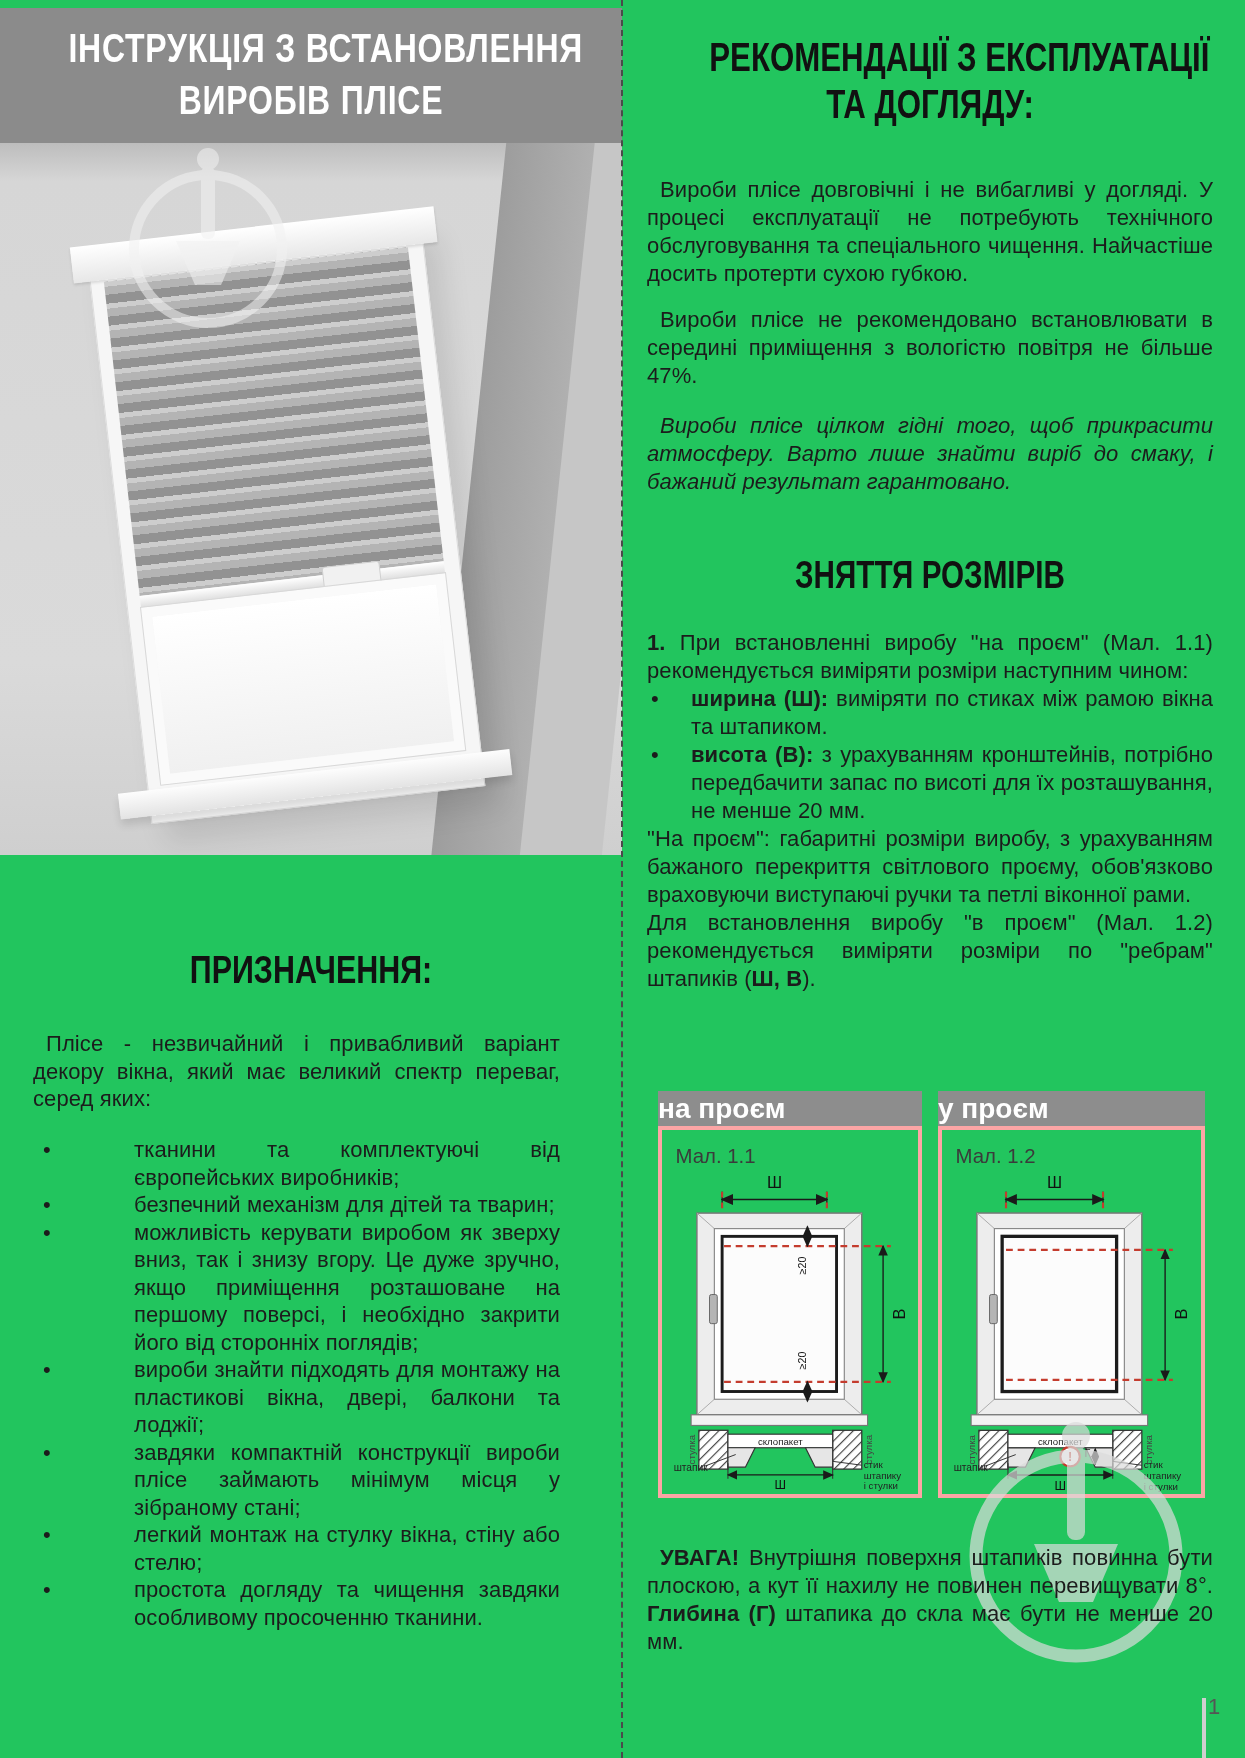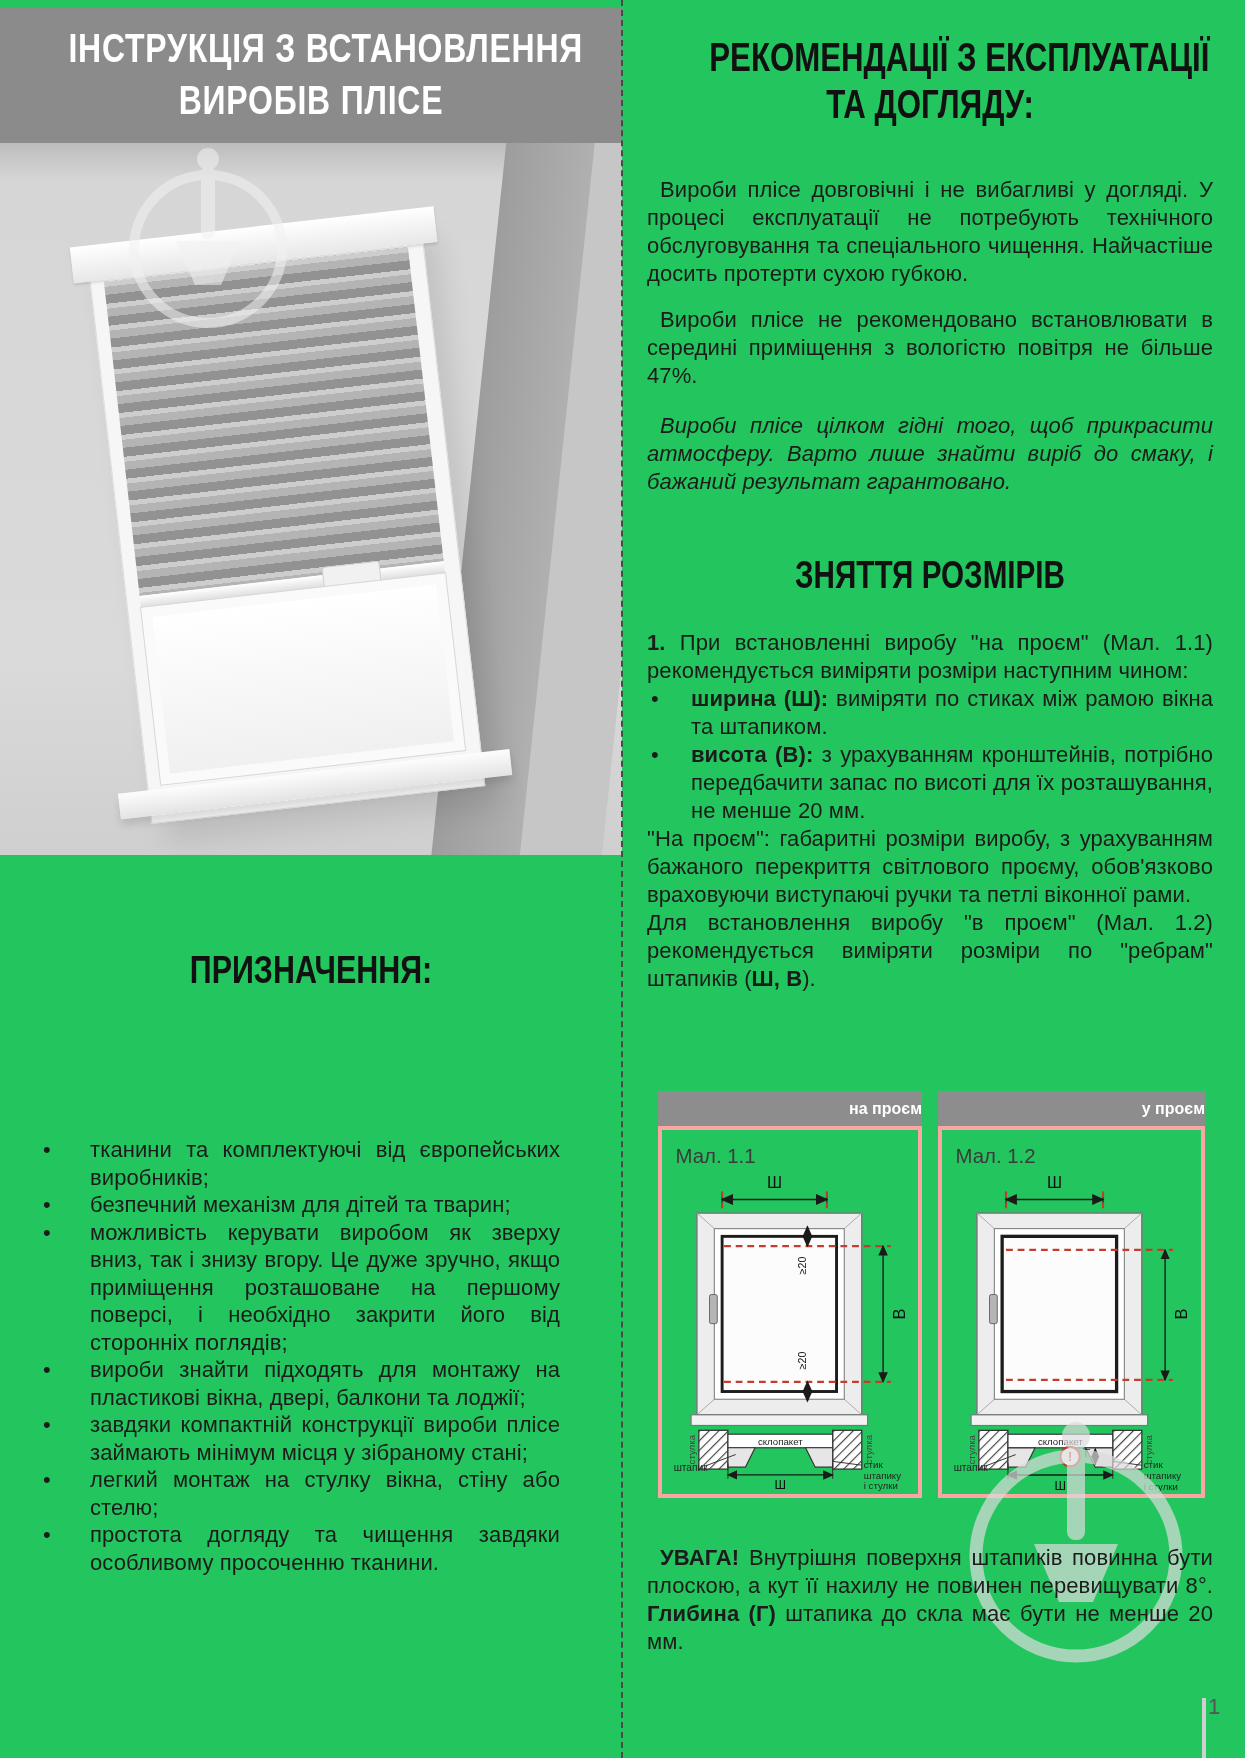--- a/index.html
+++ b/index.html
@@ -24,39 +24,39 @@
   .handle-tab{position:absolute;left:198px;top:336px;width:56px;height:22px;background:#f1f1f1;border:1px solid #d0d0d0;border-radius:3px;}
   .glass{position:absolute;left:14px;top:356px;width:306px;height:178px;background:linear-gradient(180deg,#ffffff,#f0f0f0);border:10px solid #fafafa;box-sizing:border-box;outline:1px solid #d8d8d8;}
   .sill{position:absolute;left:-30px;top:538px;width:394px;height:26px;background:linear-gradient(180deg,#fdfdfd,#e3e3e3);box-shadow:0 6px 8px rgba(0,0,0,0.12);}
   .wm{opacity:.55;}
   .lhead2{left:0;top:948px;width:622px;text-align:center;font-weight:bold;font-size:39px;color:#111;}
   .lintro{left:33px;top:1030px;width:527px;font-size:22px;line-height:27.5px;text-align:justify;letter-spacing:.1px;}
   .lbullets{left:33px;top:1136px;width:527px;font-size:22px;line-height:27.5px;}
   .brow{display:flex;}
   .brow .dot{width:57px;flex:0 0 57px;}
   .brow .dot::before{content:"•";font-size:22px;padding-left:10px;}
-  .brow .btxt{flex:1;text-align:justify;letter-spacing:.1px;}
+  .brow .btxt{flex:1;text-align:justify;letter-spacing:.1px;margin-left:44px;}
   
   .divider{left:621px;top:0;width:0;height:1758px;border-left:2px dashed #4a4a4a;}
   
   .rcol{left:647px;top:0;width:566px;height:1758px;}
   .rhead{position:absolute;left:0;top:34px;width:566px;text-align:center;font-weight:bold;font-size:40px;line-height:47px;color:#111;}
   .rp{position:absolute;left:0;width:566px;font-size:22px;line-height:28px;text-align:justify;letter-spacing:.1px;}
   .indent{text-indent:13px;}
   .it{font-style:italic;}
   .rhead2{position:absolute;left:0;top:554px;width:566px;text-align:center;font-weight:bold;font-size:38px;color:#111;}
   .rflow{position:absolute;left:0;top:629px;width:566px;font-size:22px;line-height:28px;text-align:justify;letter-spacing:.1px;}
   .rbul{display:flex;justify-content:center;}
   .rbul .dot{width:44px;flex:0 0 44px;}
   .rbul .dot::before{content:"•";padding-left:4px;}
   .rbul .btxt{flex:1;text-align:justify;}
   b,.b{font-weight:bold;}
   
   .dhead{position:absolute;top:1091px;height:35px;background:#8d8d8d;color:#fff;font-weight:bold;
-         font-size:16px;text-align:right;line-height:35px;}
+         font-size:28px;text-align:left;line-height:35px;}
   .dbox{position:absolute;top:1126px;height:372px;background:transparent;border:4px solid #fca5a5;box-sizing:border-box;}
   .diag-svg{position:absolute;left:0;top:0;width:100%;height:100%;}
   .warn{position:absolute;left:0;top:1528px;width:566px;font-size:22px;line-height:28px;text-align:justify;letter-spacing:.1px;}
   .pagenum{left:1208px;top:1694px;font-size:22px;color:#555;}
   .pagetick{left:1202px;top:1698px;width:4px;height:60px;background:#cfcfcf;}
   svg text{font-family:"Liberation Sans",sans-serif;}
 </style>
 </head>
 <body>
 
@@ -84,20 +84,21 @@
       <circle cx="90" cy="22" r="11" fill="#f2f2f2"></circle>
       <rect x="83" y="30" width="14" height="72" rx="6" fill="#f2f2f2"></rect>
       <path d="M58,104 L122,104 L103,148 L77,148 Z" fill="#f2f2f2"></path>
     </svg>
   </div>
 
   <div class="abs lhead2">
     <span class="cond">ПРИЗНАЧЕННЯ:</span>
   </div>
 
+  <div class="abs lintro indent">Плісе - незвичайний і привабливий варіант декору вікна, який має великий спектр переваг, серед яких:</div>
 
   <div class="abs lbullets">
     <div class="brow">
         <span class="dot"></span>
         <span class="btxt">тканини та комплектуючі від європейських виробників;</span>
       </div>
     <div class="brow">
         <span class="dot"></span>
         <span class="btxt">безпечний механізм для дітей та тварин;</span>
       </div>

